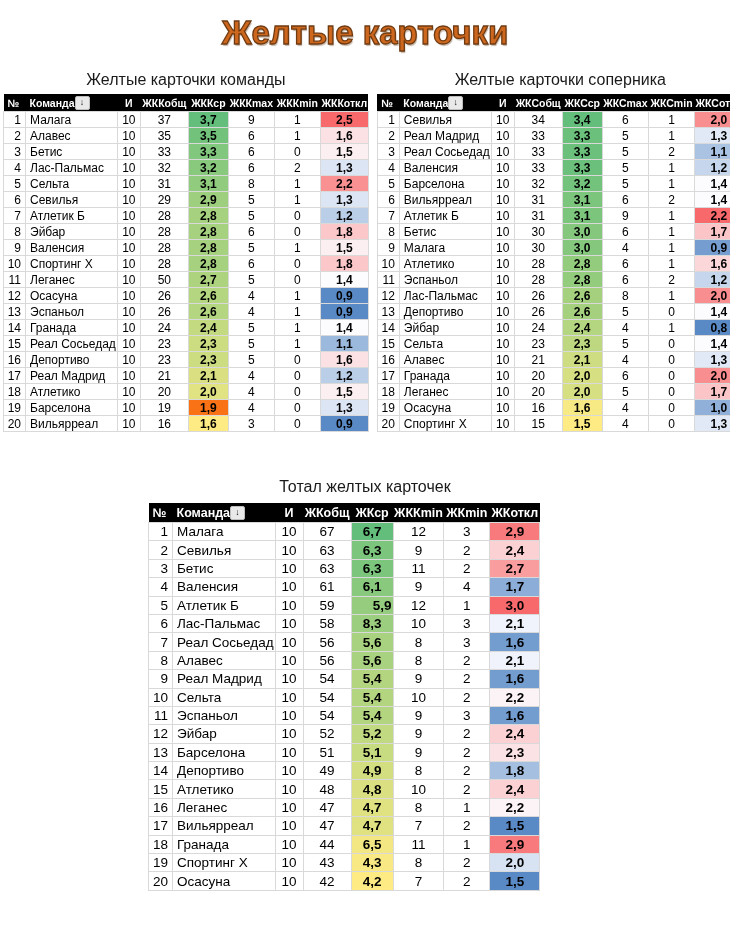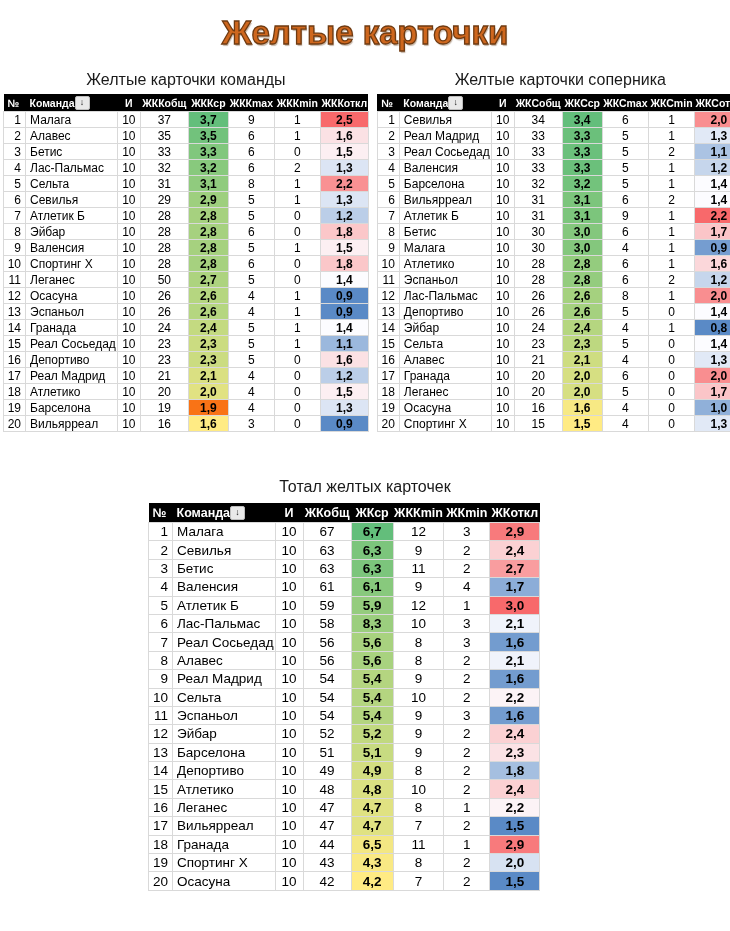--- a/index.html
+++ b/index.html
@@ -606,21 +606,21 @@
               <td class="scale" style="background: rgb(136, 201, 125);">6,1</td>
               <td>9</td>
               <td>4</td>
               <td class="scale" style="background: rgb(140, 173, 216);">1,7</td>
             </tr>
             <tr>
               <td class="num">5</td>
               <td class="team">Атлетик Б</td>
               <td>10</td>
               <td>59</td>
-              <td class="scale" style="background: rgb(149, 204, 126);">5,9</td>
+              <td class="scale" style="background: rgb(149, 204, 126); text-align: right;">5,9</td>
               <td>12</td>
               <td>1</td>
               <td class="scale" style="background: rgb(248, 105, 107);">3,0</td>
             </tr>
             <tr>
               <td class="num">6</td>
               <td class="team">Лас-Пальмас</td>
               <td>10</td>
               <td>58</td>
               <td class="scale" style="background: rgb(155, 206, 126);">8,3</td>

